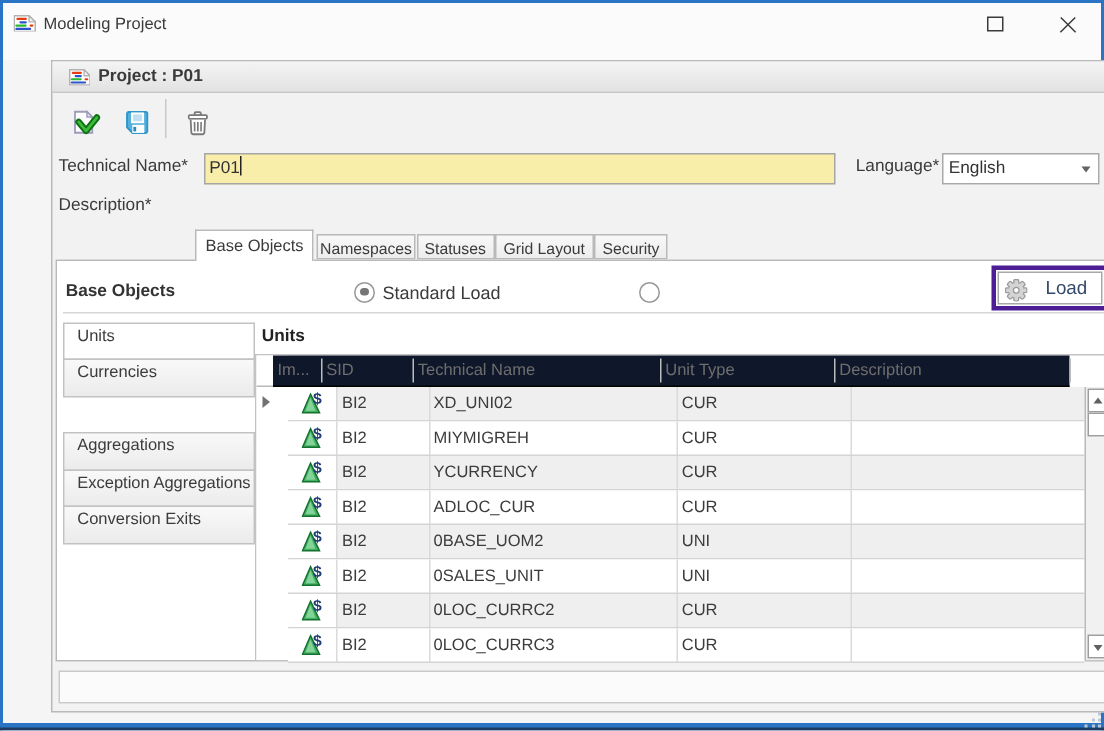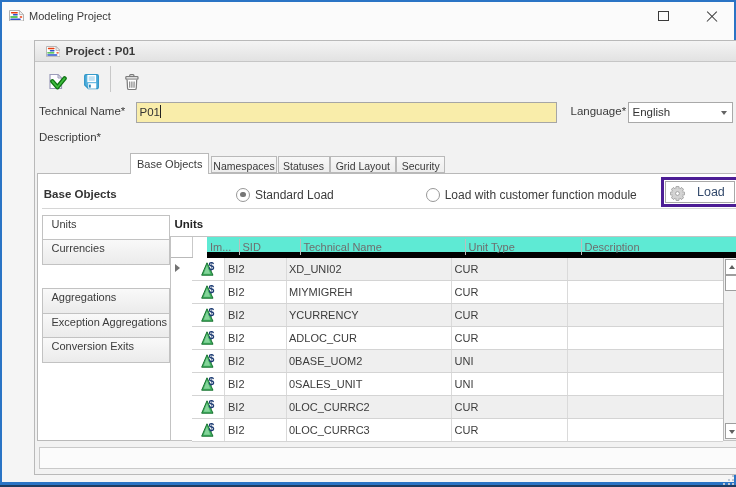--- a/index.html
+++ b/index.html
@@ -41,21 +41,21 @@
   .loadbtn .pad { position:absolute; inset:2.6px; background:#fff; }
   .loadbtn .inner { position:absolute; inset:4px; background:#fff; border:1px solid #a8a8a8; }
   .loadbtn .ltxt { position:absolute; left:31px; top:2.5px; font-size:12.5px; color:#33496b; }
 
   .sitem { position:absolute; left:3.5px; width:128px; height:25.5px; background:linear-gradient(#f9f9f9,#ebebeb); border:1px solid #c2c2c2; line-height:17.5px; padding-left:9px; font-size:11px; color:#3b3b3b; }
   .sitem.sel { background:#fff; }
 
   .grid { position:absolute; left:131.5px; top:61.5px; width:570.5px; height:205.5px; border:1px solid #c3c3c3; background:#fff; }
   .indcol { position:absolute; left:0; top:0; bottom:0; width:22px; background:#fff; border-right:1px solid #c9c9c9; }
   .rowarrow { position:absolute; left:4px; top:27px; width:0; height:0; border-top:4px solid transparent; border-bottom:4px solid transparent; border-left:5.5px solid #727272; }
-  .ghead { position:absolute; left:36px; top:0; width:531px; height:21px; background:#5eead4; border-bottom:6px solid #000000; }
+  .ghead { position:absolute; left:11px; top:0; width:531px; height:21px; background:#0f172a; border-bottom:1px solid #000000; }
   .ghead span { position:absolute; top:4px; font-size:11px; color:#6e6e6e; }
   .gcol { position:absolute; top:2px; height:16px; width:1px; background:#bdbdbd; }
   .grow { position:absolute; left:21.5px; width:531px; height:23px; background:#fff; }
   .grow::after { content:""; position:absolute; left:0; right:0; bottom:0; height:1px; background:#d4d4d4; }
   .galt { position:absolute; left:32px; width:499px; top:0; bottom:1px; background:#efefef; }
   .gv { position:absolute; top:0; bottom:0; width:1px; background:#dadada; }
   .cell { position:absolute; top:5px; font-size:11px; color:#3c3c3c; }
   .vscroll { position:absolute; left:552.5px; top:21px; right:0; bottom:0; background:#f1f1f1; border-left:1px solid #b9b9b9; }
   .sbtn { position:absolute; left:1px; width:13.5px; background:#fff; border:1px solid #9e9e9e; }
   .sarrow-up { position:absolute; left:2.8px; top:5px; width:0; height:0; border-left:3.8px solid transparent; border-right:3.8px solid transparent; border-bottom:4.4px solid #606060; }
@@ -127,21 +127,20 @@
     <div class="tab" style="left:176px;width:66px;">Namespaces</div>
     <div class="tab" style="left:242.5px;width:52px;">Statuses</div>
     <div class="tab" style="left:295px;width:65.6px;">Grid Layout</div>
     <div class="tab" style="left:361px;width:49.4px;">Security</div>
 
     <div class="tabpage">
       <span style="position:absolute;left:5.8px;top:13.5px;font-weight:bold;font-size:11.5px;color:#333;">Base Objects</span>
       <div class="radio sel" style="left:198px;top:13.5px;"></div>
       <span class="rlabel" style="left:217px;top:13.5px;">Standard Load</span>
       <div class="radio" style="left:388px;top:13.5px;"></div>
-      <span class="rlabel" style="left:406.7px;top:13.5px;">Load with customer function module</span>
       <div class="loadbtn">
         <div class="pad"></div>
         <div class="inner">
           <svg class="abs" style="left:3.5px;top:4px" width="15" height="15" viewBox="0 0 15 15">
             <g transform="translate(7.5,7.5)">
               <g fill="#d4d4d4" stroke="#9b9b9b" stroke-width="0.9">
                 <rect x="-1.6" y="-7.2" width="3.2" height="3.4" rx="0.9"></rect>
                 <rect x="-1.6" y="-7.2" width="3.2" height="3.4" rx="0.9" transform="rotate(45)"></rect>
                 <rect x="-1.6" y="-7.2" width="3.2" height="3.4" rx="0.9" transform="rotate(90)"></rect>
                 <rect x="-1.6" y="-7.2" width="3.2" height="3.4" rx="0.9" transform="rotate(135)"></rect>

